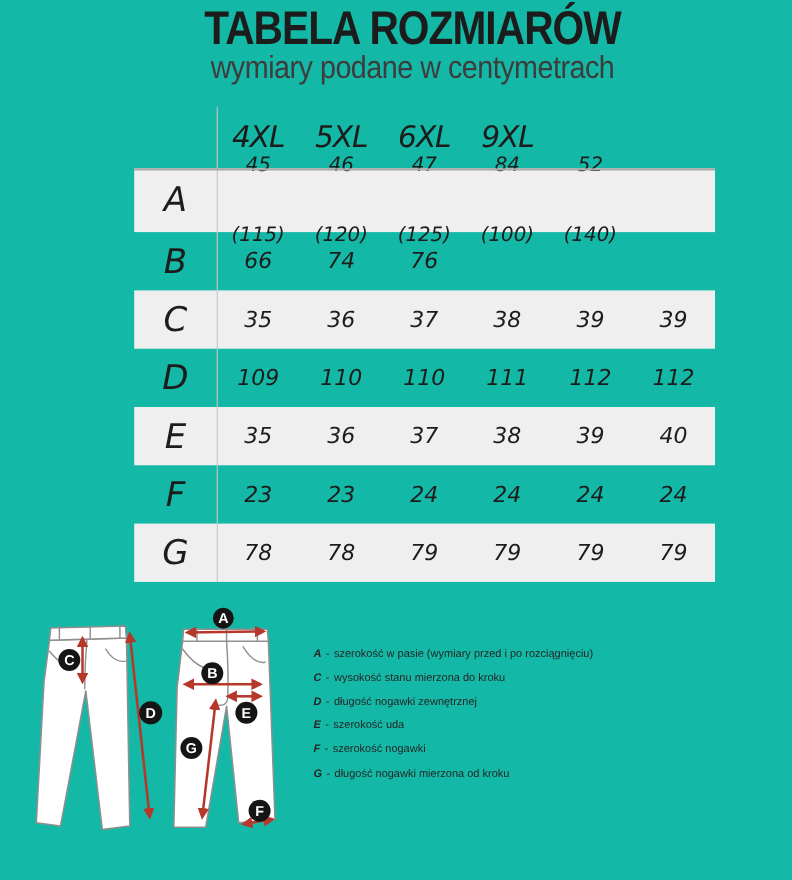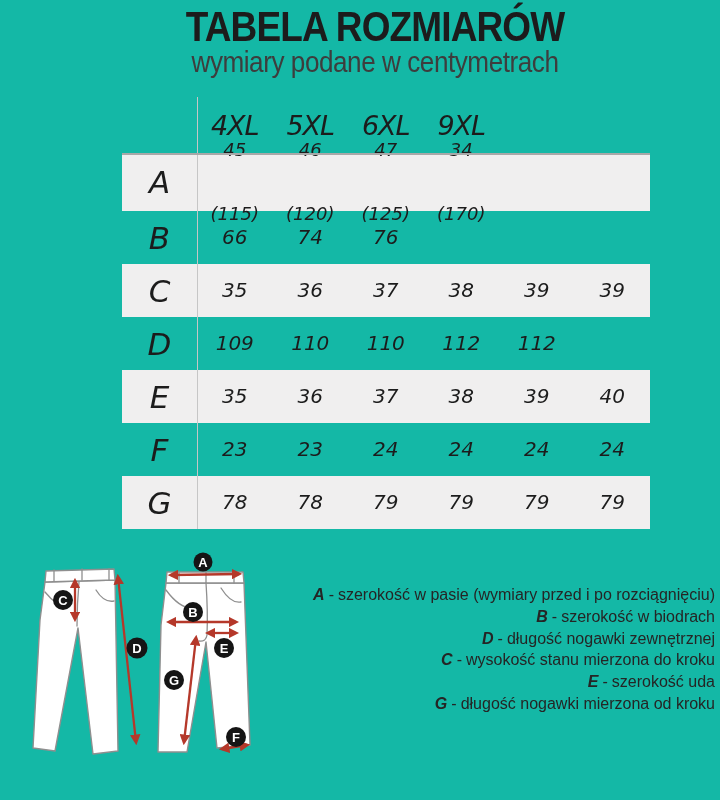--- a/index.html
+++ b/index.html
@@ -36,21 +36,21 @@
   .diagram{position:absolute;left:0px;top:540px;width:290px;height:260px;}
   .pants{stroke:var(--outline,#8f8f8f);stroke-width:1.4;fill:#ffffff;stroke-linejoin:round;}
   .pants-detail{stroke:var(--outline,#8f8f8f);stroke-width:1.3;fill:none;stroke-linecap:round;}
   .arrow{stroke:var(--arrow,#b5382a);stroke-width:2.3;fill:none;}
   #ah path{fill:var(--arrow,#b5382a);}
   .badge{fill:var(--badge,#151515);}
   .badge-letter{fill:var(--badgetext,#ffffff);font-family:"Liberation Sans",sans-serif;
     font-weight:bold;font-size:13px;text-anchor:middle;}
   
   .legend{position:absolute;left:285px;top:584px;width:430px;}
-  .legend-row{font-size:16px;line-height:21.8px;color:#252525;white-space:nowrap;text-align:right;}
+  .legend-row{font-size:10px;line-height:21.8px;color:#252525;white-space:nowrap;}
   .l-letter{font-weight:bold;font-style:italic;}
   .l-sep{margin:0 4px;}
 </style>
 </head>
 <body>
 
 <div class="page" style="--shade: #f0efef; --arrow: #b5382a; --badge: #151515; --badgetext: #ffffff; --outline: #8f8f8f;">
 
   <div class="heading">
     <div class="title">TABELA ROZMIARÓW</div>
@@ -73,22 +73,26 @@
         </div>
         <div class="t-cell">
           <div class="v-main">46</div>
           <div class="v-sub">(120)</div>
         </div>
         <div class="t-cell">
           <div class="v-main">47</div>
           <div class="v-sub">(125)</div>
         </div>
         <div class="t-cell">
-          <div class="v-main">34</div>
-          <div class="v-sub">(170)</div>
+          <div class="v-main">84</div>
+          <div class="v-sub">(100)</div>
+        </div>
+        <div class="t-cell">
+          <div class="v-main">52</div>
+          <div class="v-sub">(140)</div>
         </div>
       </div>
       <div class="t-row">
         <div class="t-label">B</div>
         <div class="t-cell">
           <div class="v-main">66</div>
         </div>
         <div class="t-cell">
           <div class="v-main">74</div>
         </div>
@@ -120,20 +124,23 @@
       <div class="t-row">
         <div class="t-label">D</div>
         <div class="t-cell">
           <div class="v-main">109</div>
         </div>
         <div class="t-cell">
           <div class="v-main">110</div>
         </div>
         <div class="t-cell">
           <div class="v-main">110</div>
+        </div>
+        <div class="t-cell">
+          <div class="v-main">111</div>
         </div>
         <div class="t-cell">
           <div class="v-main">112</div>
         </div>
         <div class="t-cell">
           <div class="v-main">112</div>
         </div>
       </div>
       <div class="t-row shaded">
         <div class="t-label">E</div>
@@ -260,20 +267,20 @@
       <text class="badge-letter" x="236" y="201.5">F</text>
     </g>
     <g>
       <circle class="badge" cx="174" cy="140" r="10"></circle>
       <text class="badge-letter" x="174" y="144.5">G</text>
     </g>
   </svg>
 
   <div class="legend">
     <div class="legend-row"><span class="l-letter">A</span><span class="l-sep">-</span><span class="l-text">szerokość w pasie (wymiary przed i po rozciągnięciu)</span></div>
-    <div class="legend-row"><span class="l-letter">B</span><span class="l-sep">-</span><span class="l-text">szerokość w biodrach</span></div>
+    <div class="legend-row"><span class="l-letter">C</span><span class="l-sep">-</span><span class="l-text">wysokość stanu mierzona do kroku</span></div>
     <div class="legend-row"><span class="l-letter">D</span><span class="l-sep">-</span><span class="l-text">długość nogawki zewnętrznej</span></div>
-    <div class="legend-row"><span class="l-letter">C</span><span class="l-sep">-</span><span class="l-text">wysokość stanu mierzona do kroku</span></div>
     <div class="legend-row"><span class="l-letter">E</span><span class="l-sep">-</span><span class="l-text">szerokość uda</span></div>
+    <div class="legend-row"><span class="l-letter">F</span><span class="l-sep">-</span><span class="l-text">szerokość nogawki</span></div>
     <div class="legend-row"><span class="l-letter">G</span><span class="l-sep">-</span><span class="l-text">długość nogawki mierzona od kroku</span></div>
   </div>
 
 </div>
 
 </body></html>

